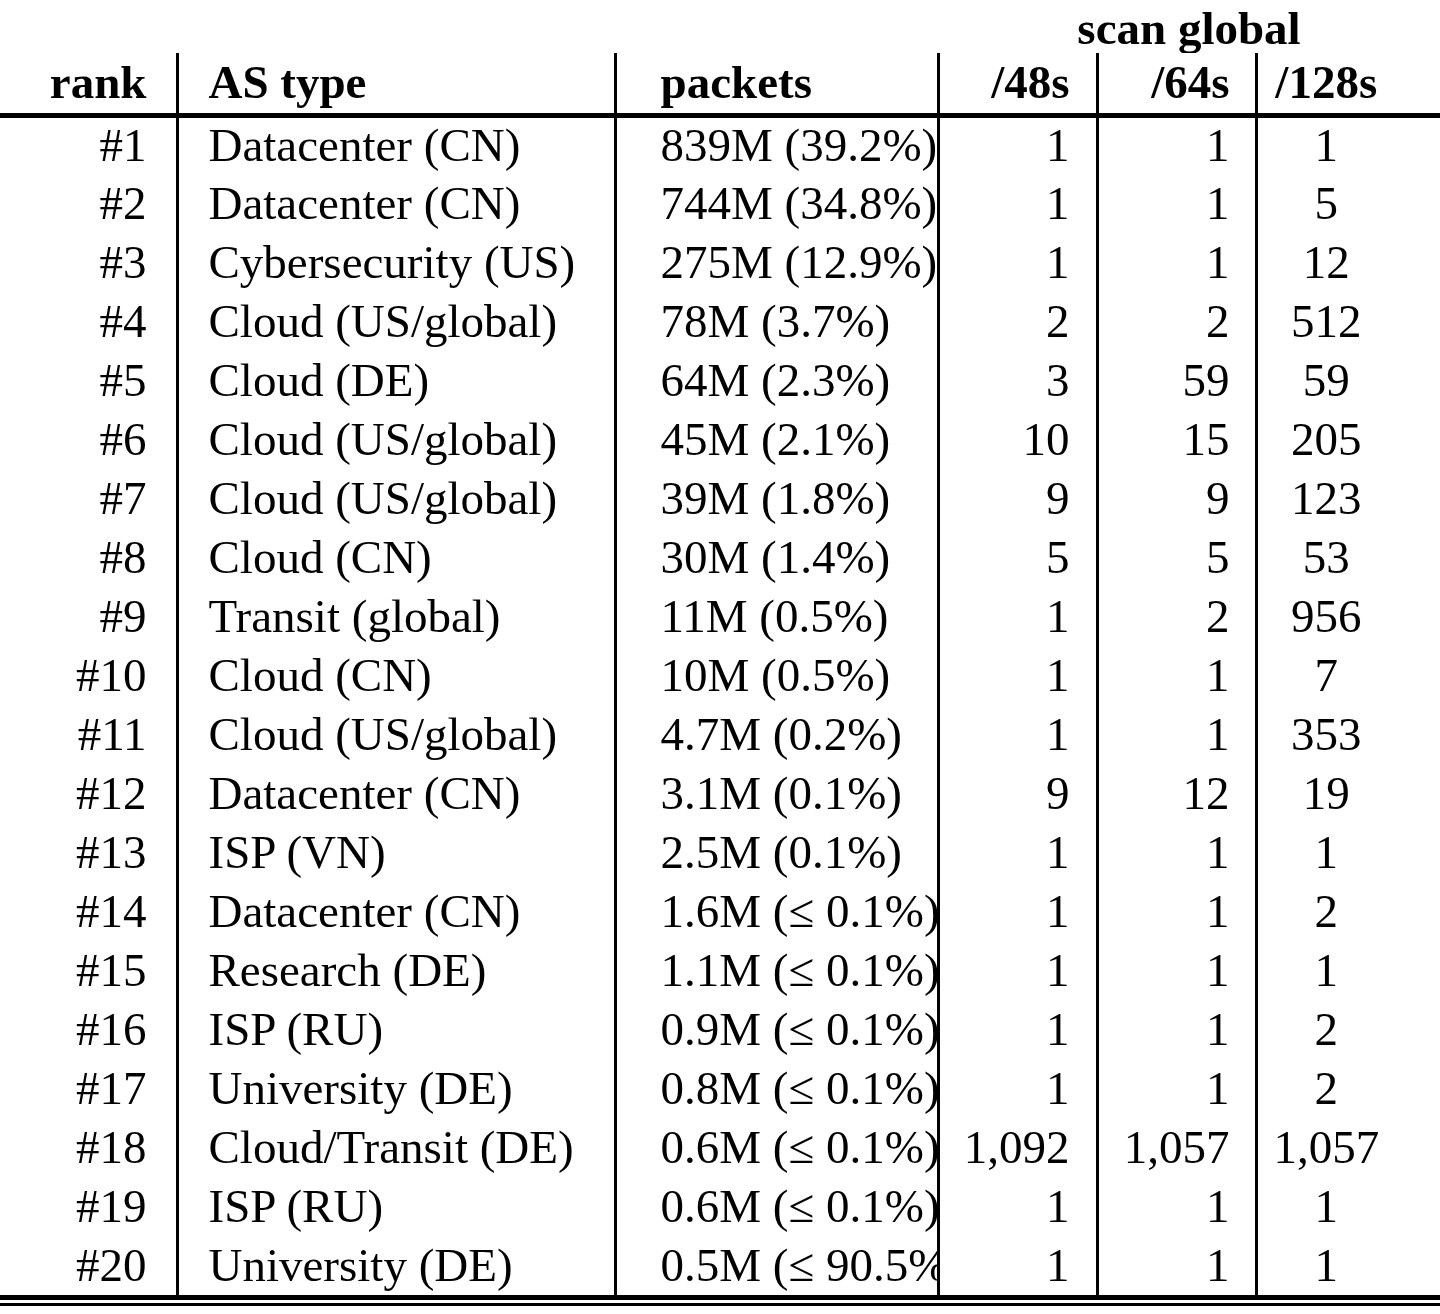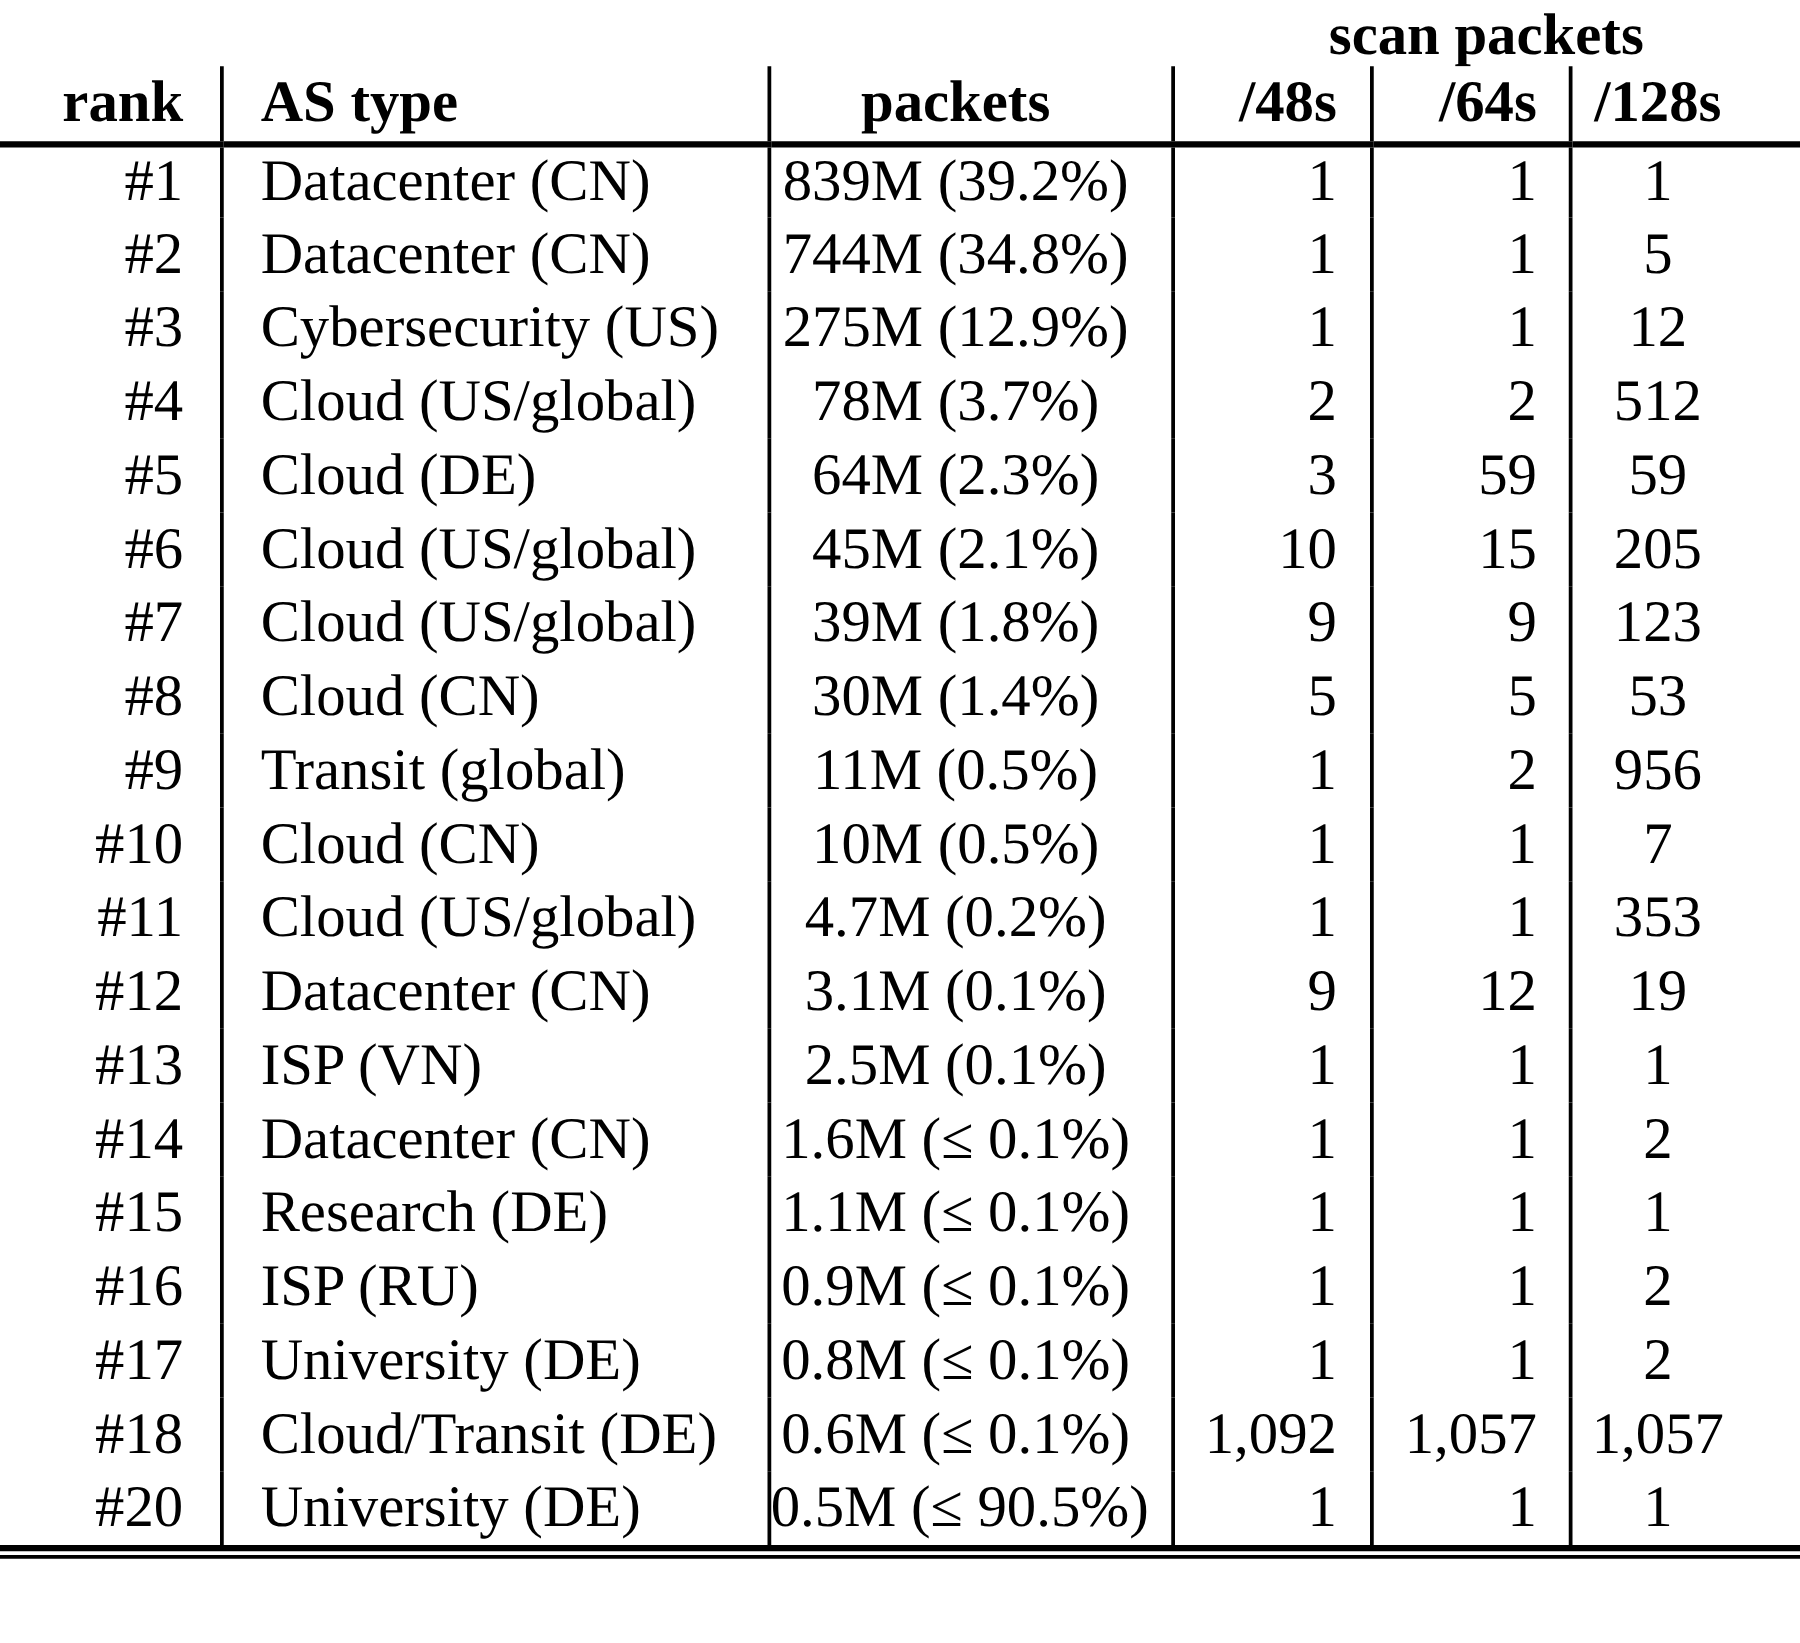--- a/index.html
+++ b/index.html
@@ -43,21 +43,21 @@
     font-weight: bold;
     border-bottom: 5px solid #000000;
   }
   tbody td { height: 59px; }
   
   tr.colhead-row th.vline,
   tbody td.vline { border-left: 3px solid #000000; }
   
   .c-rank    { text-align: right; padding-right: 29px; }
   .c-type    { text-align: left;  padding-left: 30px; }
-  .c-packets { text-align: center; padding-right: 24px; }
+  .c-packets { text-align: left; padding-right: 24px; padding-left: 44px; }
   .c-48      { text-align: right; padding-right: 26px; }
   .c-64      { text-align: right; padding-right: 25px; }
   .c-128     { text-align: center; padding-right: 45px; }
   
   .bottom-rule-1 { height: 5px; background: #000000; }
   .bottom-rule-2 { height: 3px; background: #000000; margin-top: 3px; }
 </style>
 </head>
 <body>
 
@@ -67,21 +67,21 @@
       <col style="width:177px">
       <col style="width:438px">
       <col style="width:323px">
       <col style="width:159px">
       <col style="width:159px">
       <col style="width:184px">
     </colgroup>
     <thead>
       <tr class="span-row">
         <th colspan="3"></th>
-        <th colspan="3" class="span-label">scan packets</th>
+        <th colspan="3" class="span-label">scan global</th>
       </tr>
       <tr class="colhead-row">
         <th class="c-rank">rank</th>
         <th class="c-type vline">AS type</th>
         <th class="c-packets vline">packets</th>
         <th class="c-48 vline">/48s</th>
         <th class="c-64 vline">/64s</th>
         <th class="c-128 vline">/128s</th>
       </tr>
     </thead>
@@ -224,20 +224,28 @@
   </tr>
         <tr>
     <td class="c-rank">#18</td>
     <td class="c-type vline">Cloud/Transit (DE)</td>
     <td class="c-packets vline">0.6M (≤ 0.1%)</td>
     <td class="c-48 vline">1,092</td>
     <td class="c-64 vline">1,057</td>
     <td class="c-128 vline">1,057</td>
   </tr>
         <tr>
+    <td class="c-rank">#19</td>
+    <td class="c-type vline">ISP (RU)</td>
+    <td class="c-packets vline">0.6M (≤ 0.1%)</td>
+    <td class="c-48 vline">1</td>
+    <td class="c-64 vline">1</td>
+    <td class="c-128 vline">1</td>
+  </tr>
+        <tr>
     <td class="c-rank">#20</td>
     <td class="c-type vline">University (DE)</td>
     <td class="c-packets vline">0.5M (≤ 90.5%)</td>
     <td class="c-48 vline">1</td>
     <td class="c-64 vline">1</td>
     <td class="c-128 vline">1</td>
   </tr>
       </tbody>
   </table>
   <div class="bottom-rule-1"></div>

